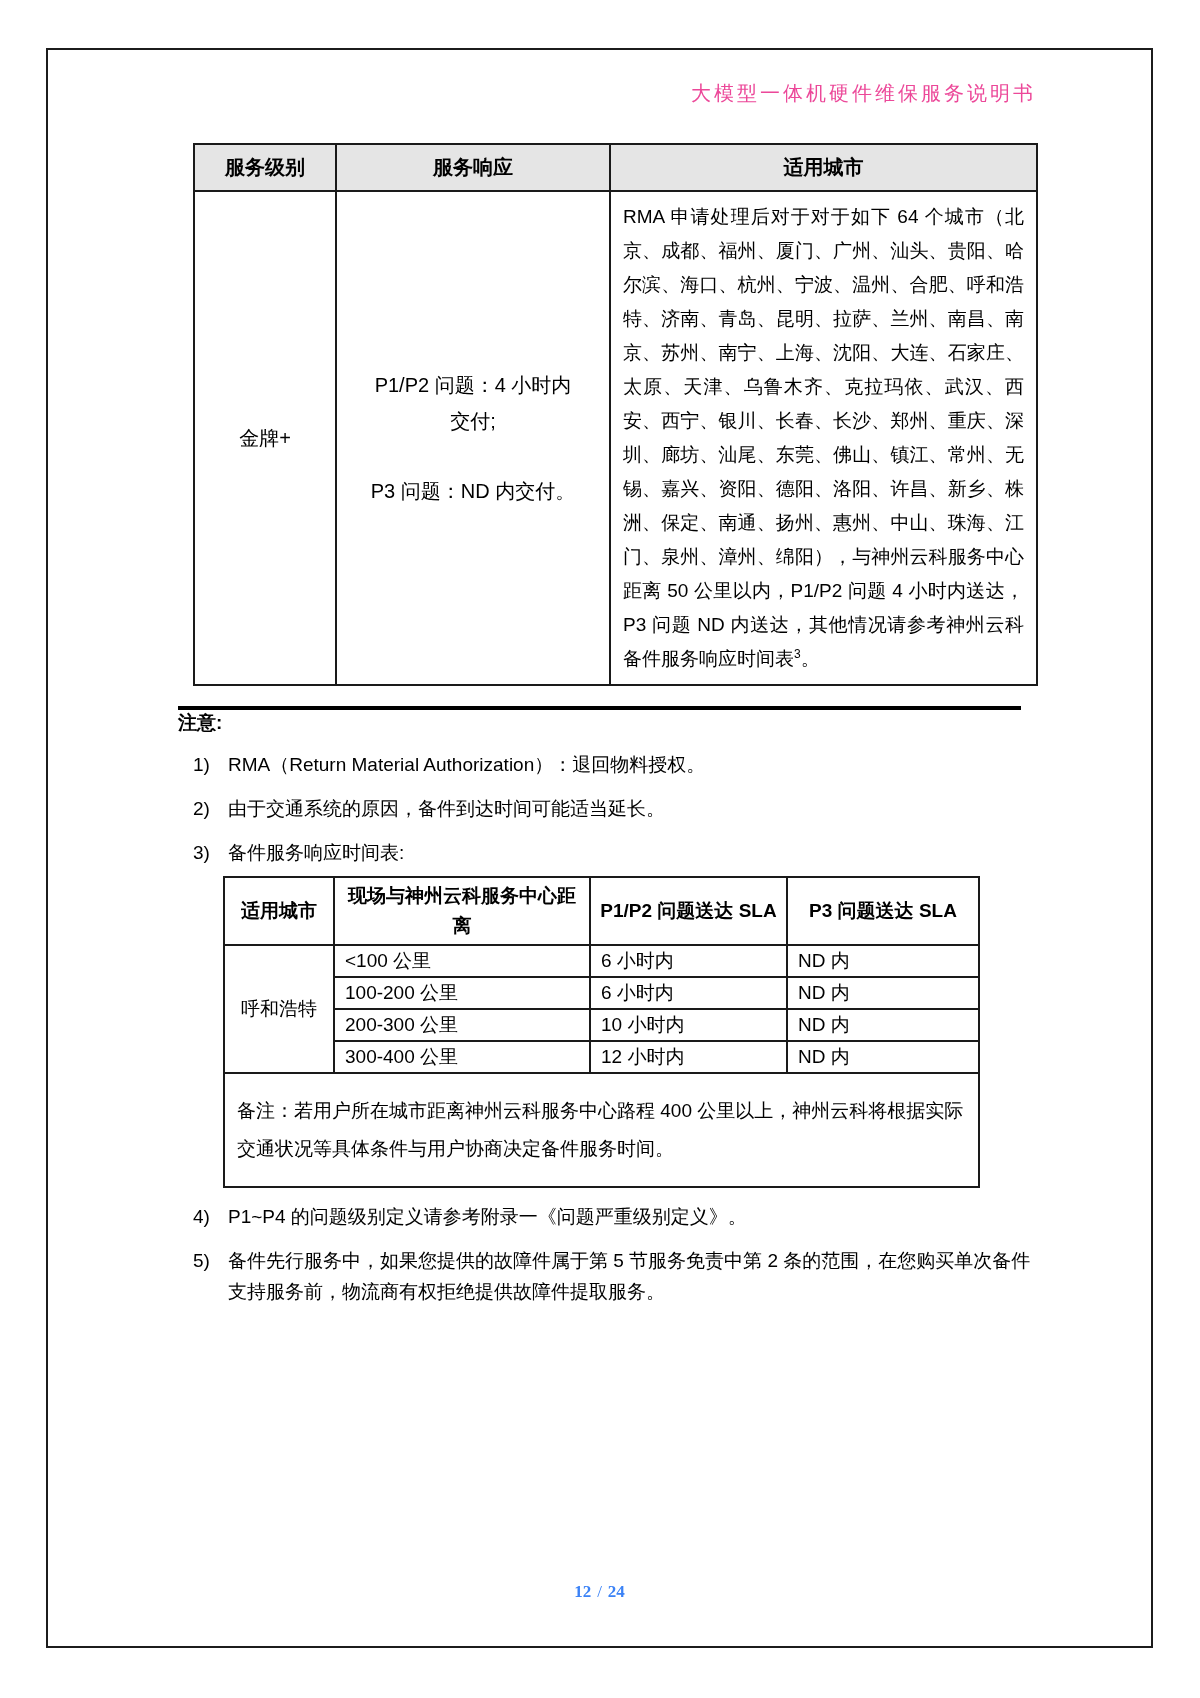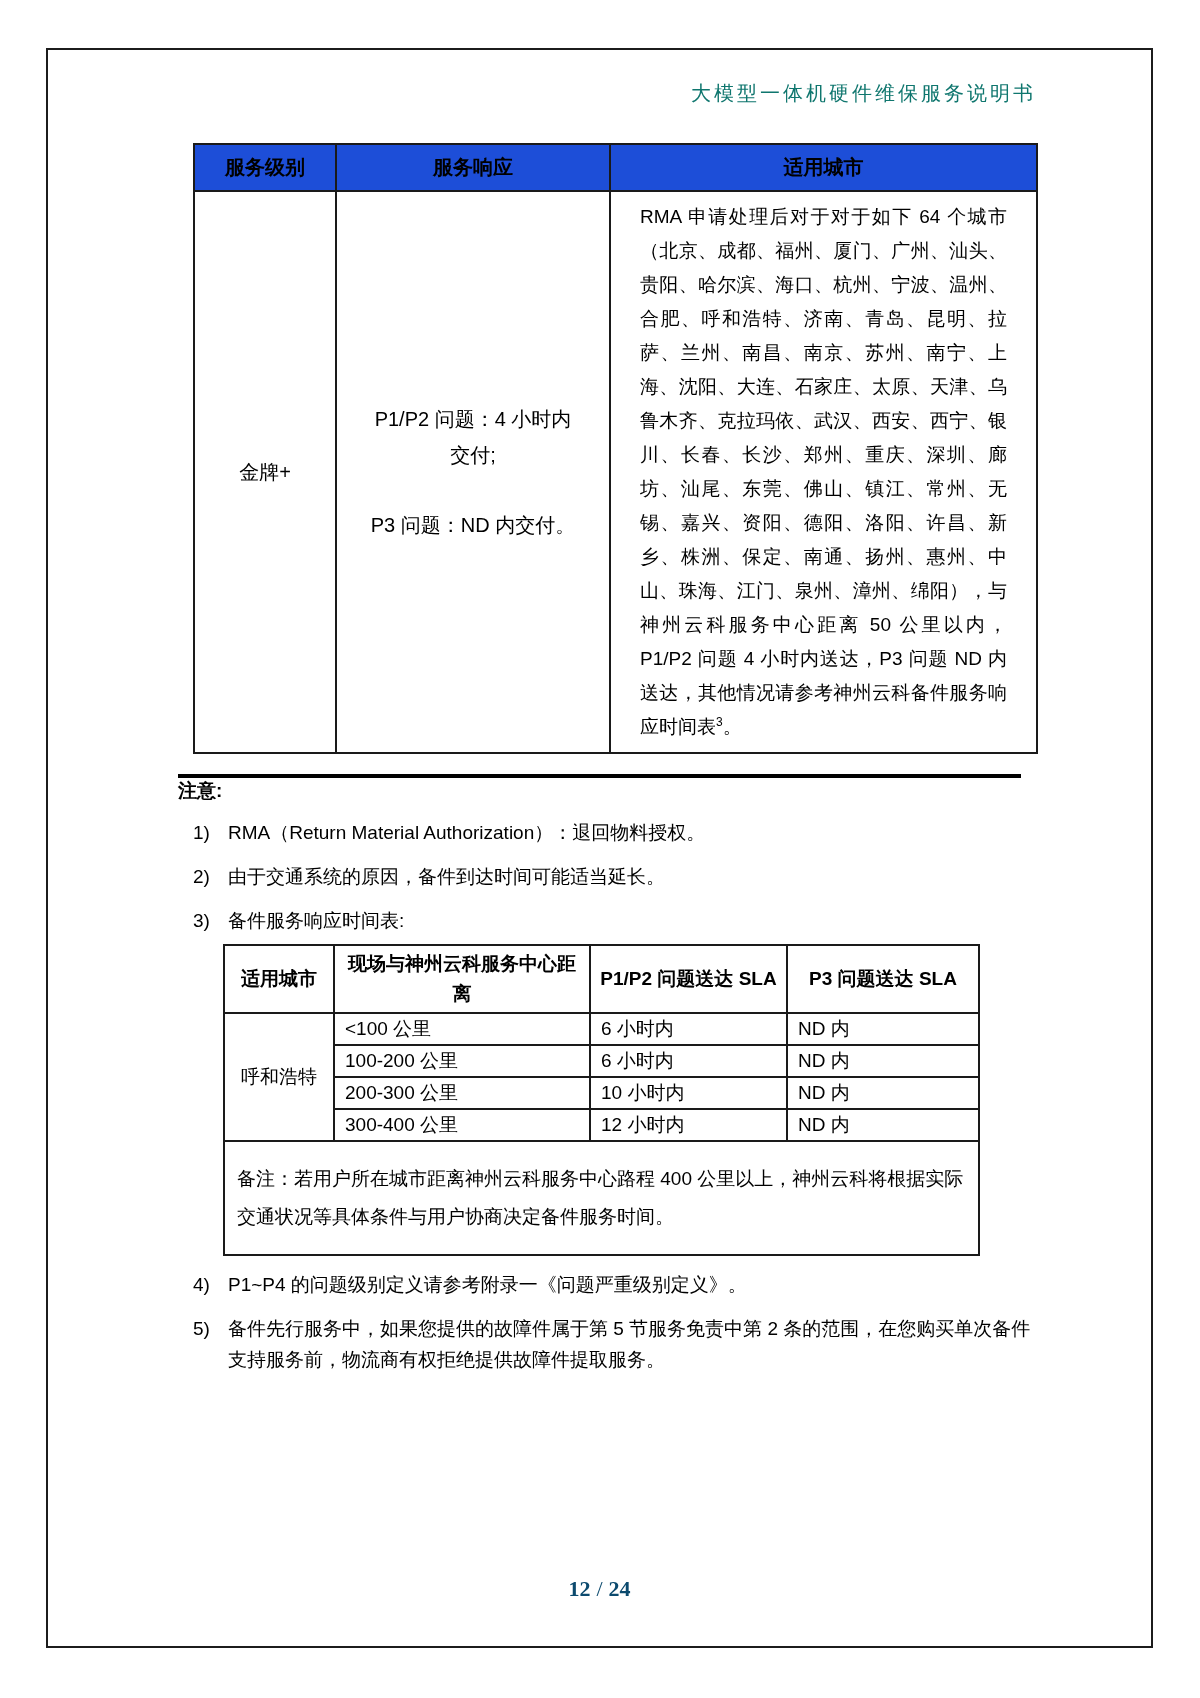--- a/index.html
+++ b/index.html
@@ -21,35 +21,35 @@
     position: absolute;
     left: 130px; top: 0;
     width: 858px;
   }
   .doc-title {
     margin-top: 30px;
     text-align: right;
     font-family: "Liberation Serif", serif;
     font-size: 20px;
     letter-spacing: 3px;
-    color: #0f766e;
+    color: #ec4899;
   }
 
   
   table { border-collapse: collapse; }
   .service-table {
     margin: 36px 0 0 15px;
     width: 843px;
     table-layout: fixed;
   }
   .service-table th, .service-table td {
     border: 2px solid #1a1a1a;
   }
   .service-table thead th {
-    background: #1d4ed8;
+    background: #e5e5e5;
     height: 47px;
     font-size: 20px;
     font-weight: bold;
     text-align: center;
   }
   .col-level  { width: 142px; }
   .col-resp   { width: 274px; }
   .col-cities { width: 427px; }
   .cell-level {
     text-align: center;
@@ -61,21 +61,21 @@
     vertical-align: middle;
     font-size: 20px;
     line-height: 36px;
     padding: 10px 30px;
   }
   .cell-resp p + p { margin-top: 34px; }
   .cell-cities {
     vertical-align: top;
     font-size: 19px;
     line-height: 34px;
-    padding: 8px 29px;
+    padding: 8px 12px;
     text-align: justify;
   }
   .cell-cities sup {
     font-size: 12px;
     line-height: 0;
   }
 
   
   .divider {
     margin-top: 20px;
@@ -146,22 +146,22 @@
     text-align: justify;
   }
 
   
   .footer {
     position: absolute;
     bottom: 44px;
     left: 0; width: 100%;
     text-align: center;
     font-family: "Liberation Serif", serif;
-    font-size: 22px;
-    color: #0c4a6e;
+    font-size: 17px;
+    color: #3b82f6;
   }
   .footer .num { font-weight: bold; }
   .footer .sep { padding: 0 6px; font-weight: normal; }
 </style>
 </head>
 <body>
 
 <div class="page-frame">
   <div class="content">
 

